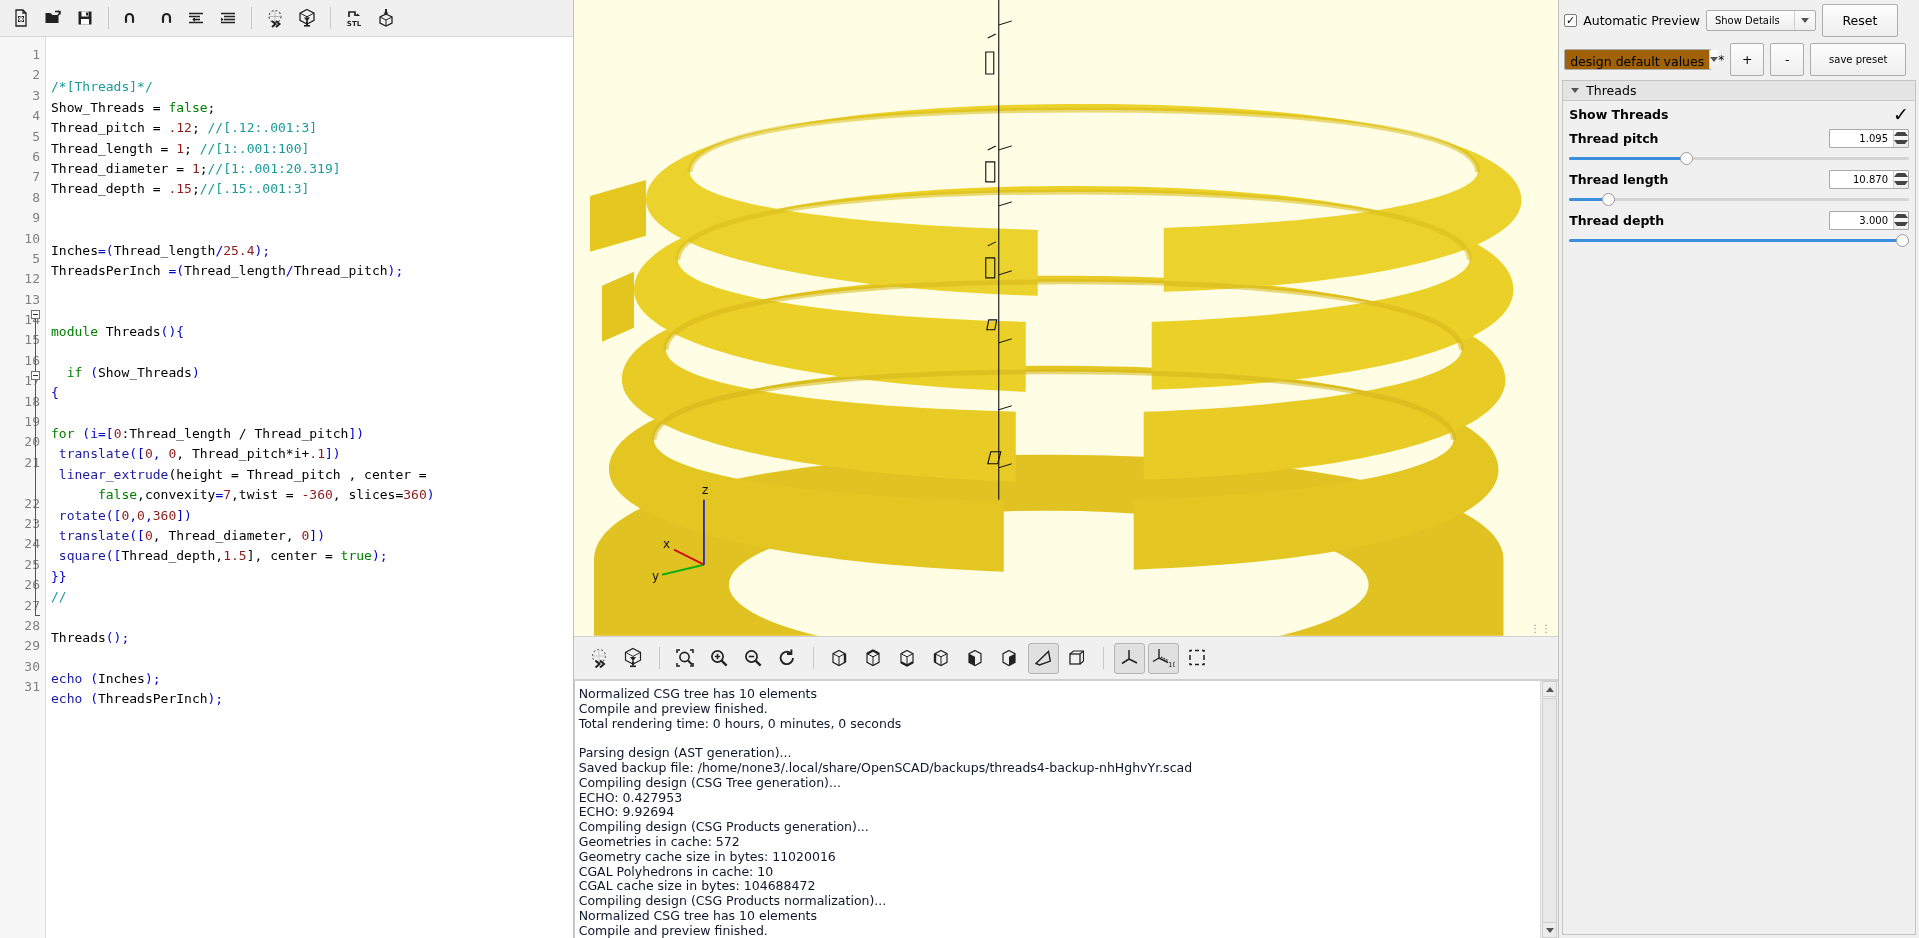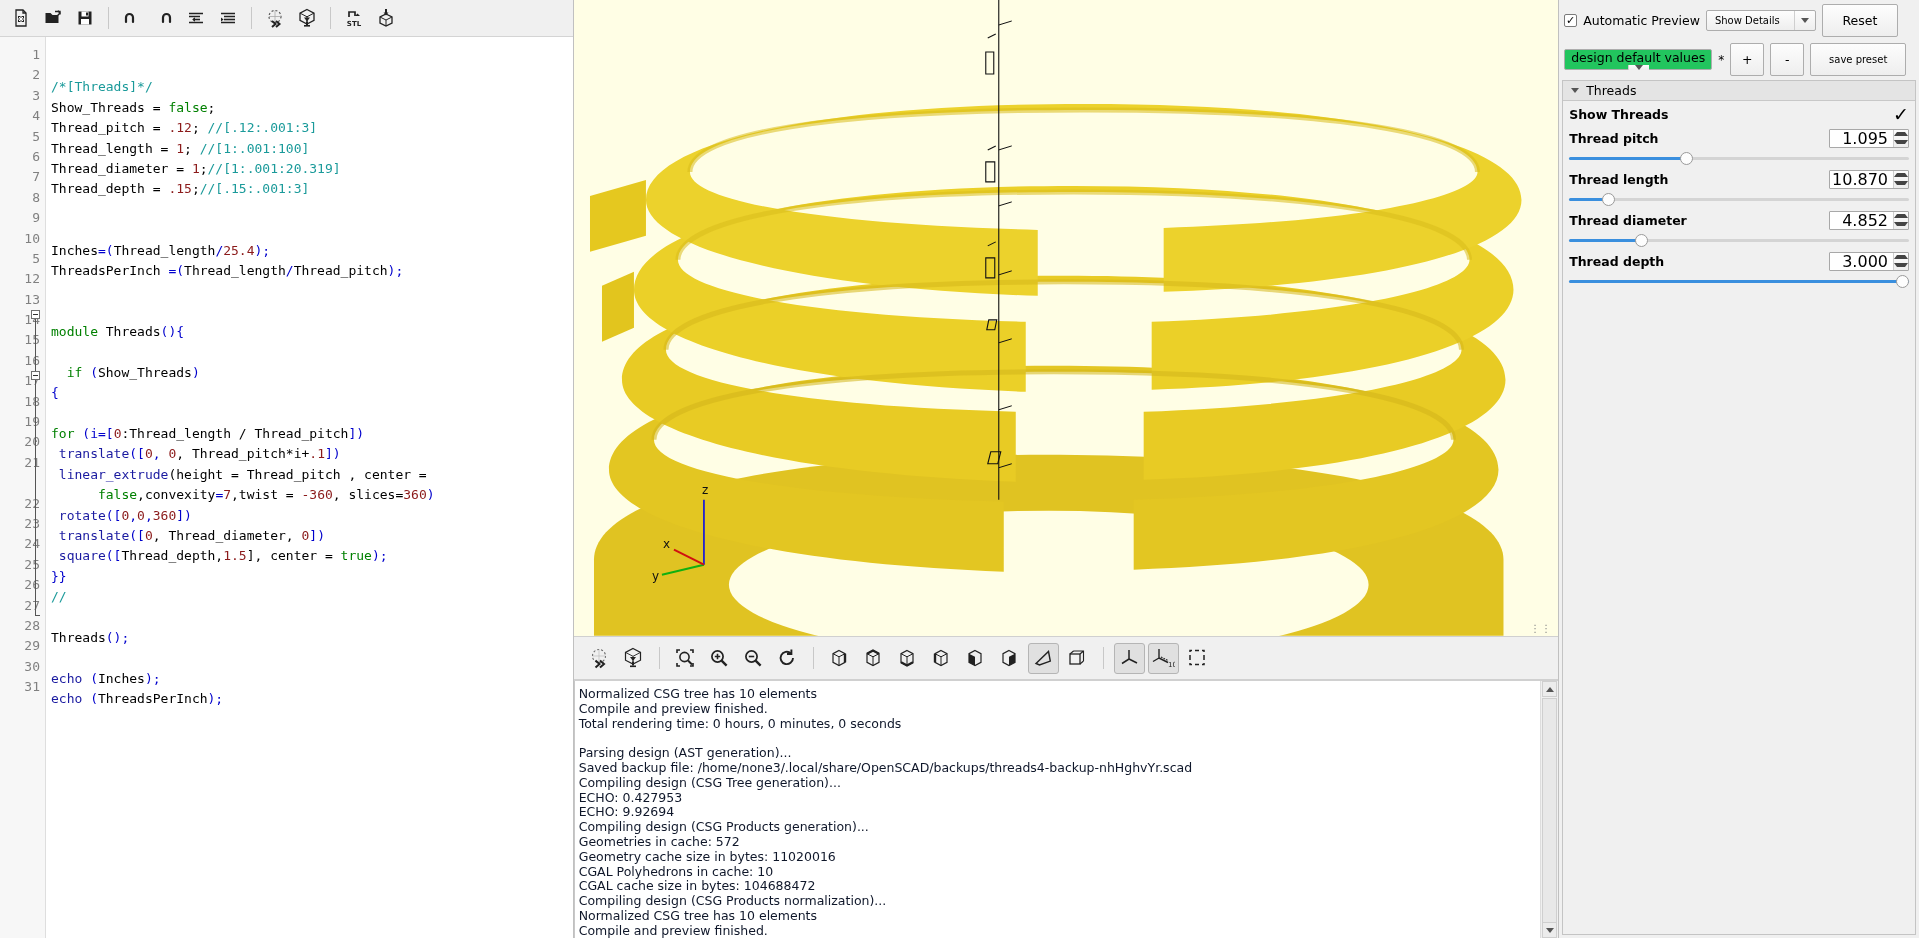--- a/index.html
+++ b/index.html
@@ -119,40 +119,40 @@
   .combo .carrow{
     width:20px;height:100%;display:flex;align-items:center;justify-content:center;
     border-left:1px solid #cfcfcf;
   }
   .btn{
     height:33px;border:1px solid #adadad;background:linear-gradient(#fdfdfd,#eeeeee);
     border-radius:2px;display:flex;align-items:center;justify-content:center;
     font-size:12.5px;box-sizing:border-box;padding:0 10px;
   }
   .editcombo{
-    height:21px;border:1px solid #adadad;background:#22c55e;border-radius:2px;
-    display:flex;align-items:center;font-size:12.5px;box-sizing:border-box;flex-direction:column;
+    height:21px;border:1px solid #adadad;background:#a16207;border-radius:2px;
+    display:flex;align-items:flex-end;font-size:12.5px;box-sizing:border-box;
   }
   .editcombo .etext{padding:0 5px;flex:1;white-space:nowrap;}
   .editcombo .earrow{width:20px;height:100%;display:flex;align-items:center;justify-content:center;
     background:linear-gradient(#fdfdfd,#eeeeee);border-left:1px solid #cfcfcf;}
 
   .params-body{flex:1;margin:4px 3px 3px 3px;background:#f0f0f0;border:1px solid #c4c4c4;overflow:hidden;}
   .group-head{
     background:#e4e4e4;border-bottom:1px solid #c8c8c8;height:19px;display:flex;align-items:center;
     gap:7px;padding-left:8px;font-size:12.5px;
   }
   .pfield{padding:2px 6px 0 6px;}
   .pf-top{display:flex;align-items:center;justify-content:space-between;height:22px;}
   .pf-label{font-weight:bold;font-size:12.5px;}
   .spin{
     display:flex;align-items:stretch;height:19px;border:1px solid #a8a8a8;background:#fff;
     box-sizing:border-box;border-radius:1px;
   }
-  .spin .val{width:58px;text-align:right;padding-right:5px;font-size:16px;line-height:17px;}
+  .spin .val{width:58px;text-align:right;padding-right:5px;font-size:10px;line-height:17px;}
   .spin .arrows{
     width:14px;border-left:1px solid #cfcfcf;display:flex;flex-direction:column;
     background:linear-gradient(#fdfdfd,#ededed);
   }
   .spin .arrows div{flex:1;display:flex;align-items:center;justify-content:center;}
   .tri2{width:0;height:0;border-left:3px solid transparent;border-right:3px solid transparent;}
   .tri2.u{border-bottom:4px solid #444;}
   .tri2.d{border-top:4px solid #444;}
 
   .slider{position:relative;height:16px;margin-top:1px;}
@@ -574,41 +574,20 @@
               </div>
             </div>
             <div class="slider">
               <div class="grv"></div>
               <div class="fill" style="width:10%;background:#3a8fde;"></div>
               <div class="handle" style="left:calc(10% - 1.3px);"></div>
             </div>
           </div>
           <div class="pfield">
             <div class="pf-top">
-              <div class="pf-label">Thread diameter</div>
-              <div class="spin">
-                <div class="val">4.852</div>
-                <div class="arrows">
-                  <div>
-                    <div class="tri2 u"></div>
-                  </div>
-                  <div>
-                    <div class="tri2 d"></div>
-                  </div>
-                </div>
-              </div>
-            </div>
-            <div class="slider">
-              <div class="grv"></div>
-              <div class="fill" style="width:20%;background:#3a8fde;"></div>
-              <div class="handle" style="left:calc(20% - 2.6px);"></div>
-            </div>
-          </div>
-          <div class="pfield">
-            <div class="pf-top">
               <div class="pf-label">Thread depth</div>
               <div class="spin">
                 <div class="val">3.000</div>
                 <div class="arrows">
                   <div>
                     <div class="tri2 u"></div>
                   </div>
                   <div>
                     <div class="tri2 d"></div>
                   </div>

